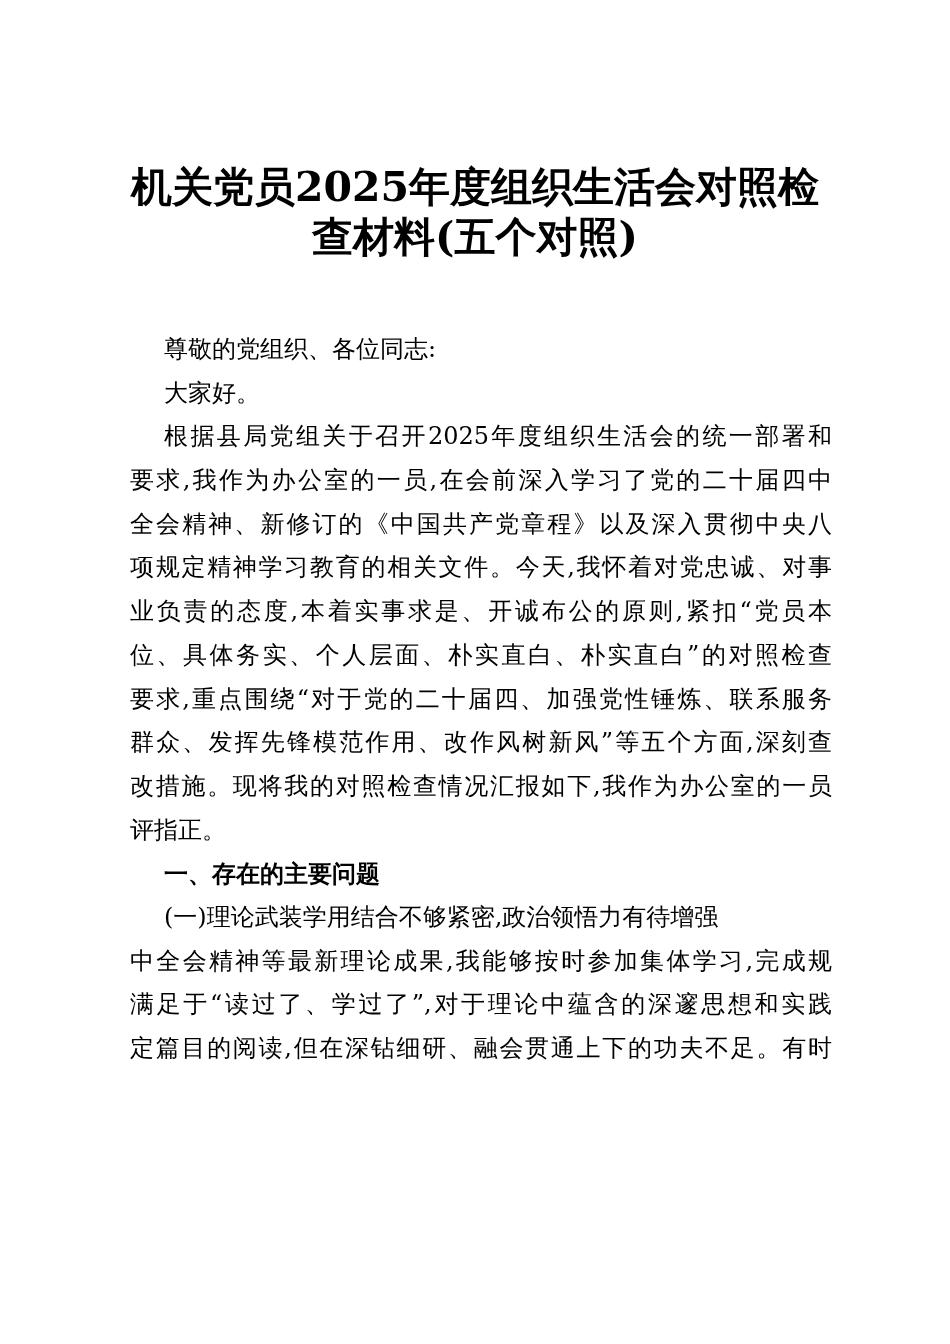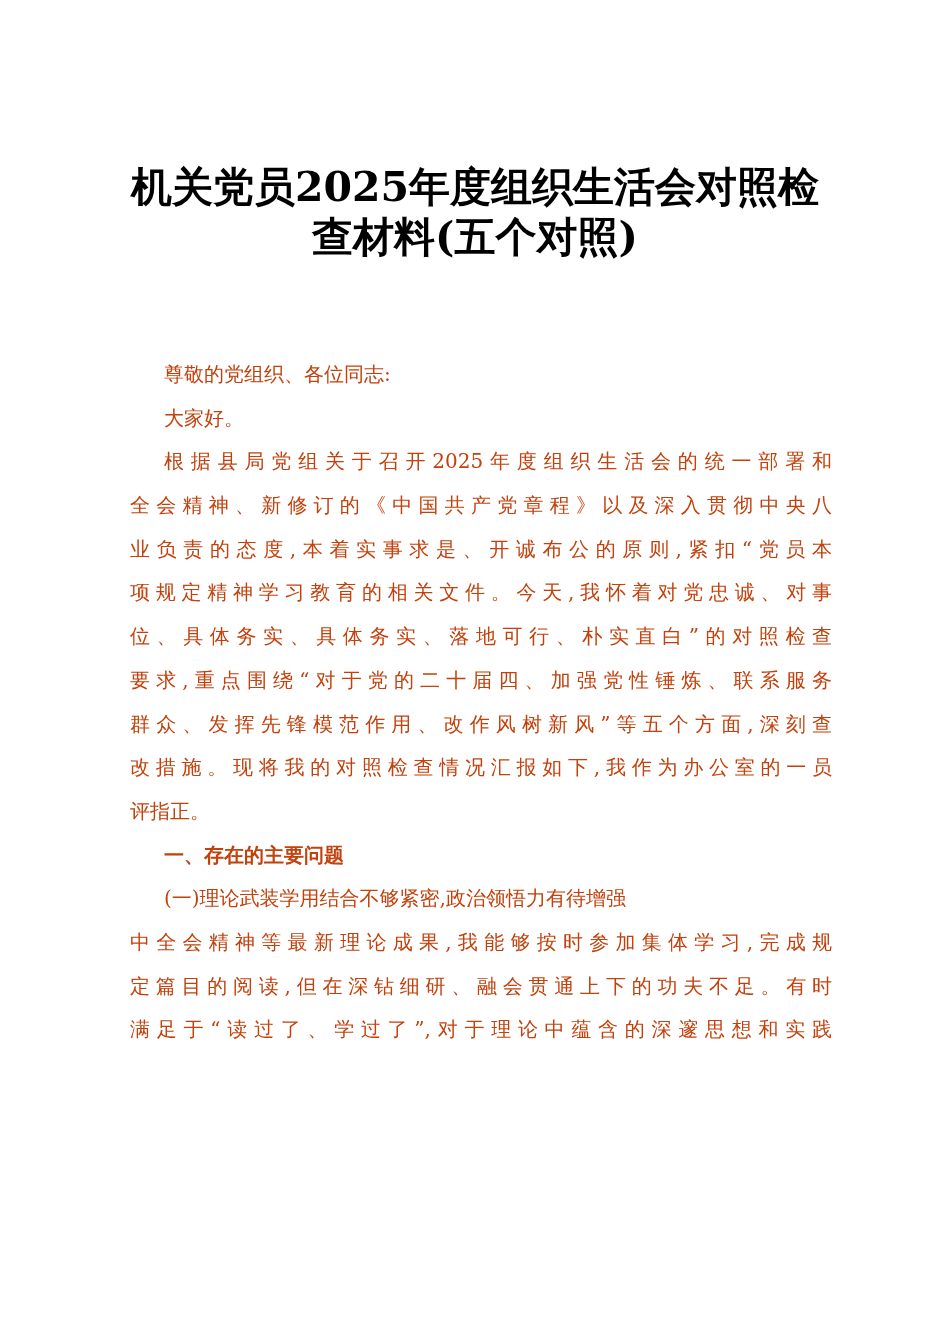--- a/index.html
+++ b/index.html
@@ -7,55 +7,56 @@
   .page { position: absolute; left: 0; top: 0; width: 950px; height: 1264px; background: #fff; }
   .title {
     position: absolute; left: 110px; top: 162px; width: 730px;
     text-align: center; font-family: "DejaVu Serif", "Liberation Serif", serif;
     font-weight: bold; font-size: 41px; line-height: 50px; color: #000;
     letter-spacing: 0px;
   }
   .body {
     position: absolute; left: 130px; top: 328px; width: 702px;
     font-family: "DejaVu Serif", "Liberation Serif", serif;
-    font-size: 20px; line-height: 43.7px; color: #c2410c; margin-top: 25px;
+    font-size: 24px; line-height: 43.7px; color: #000000;
   }
   .line { white-space: nowrap; height: 43.7px; text-align: justify; text-align-last: justify; }
   .line.last { text-align-last: left; }
   .indent { padding-left: 34px; }
-  .heading { font-family: Liberation Serif, serif; font-weight: bold; text-align-last: left; }
+  .heading { font-family: Liberation Sans, sans-serif; font-weight: bold; text-align-last: left; }
   .sub { text-align-last: left; }
 </style>
 </head>
 <body>
 
 <div class="page">
   <div class="title">
     <div>机关党员2025年度组织生活会对照检</div>
     <div>查材料(五个对照)</div>
   </div>
 
   <div class="body">
     <div class="line last indent">尊敬的党组织、各位同志:</div>
     <div class="line last indent">大家好。</div>
 
     <div>
       <div class="line indent">根据县局党组关于召开2025年度组织生活会的统一部署和</div>
+      <div class="line">要求,我作为办公室的一员,在会前深入学习了党的二十届四中</div>
       <div class="line">全会精神、新修订的《中国共产党章程》以及深入贯彻中央八</div>
+      <div class="line">项规定精神学习教育的相关文件。今天,我怀着对党忠诚、对事</div>
       <div class="line">业负责的态度,本着实事求是、开诚布公的原则,紧扣“党员本</div>
-      <div class="line">项规定精神学习教育的相关文件。今天,我怀着对党忠诚、对事</div>
-      <div class="line">位、具体务实、具体务实、落地可行、朴实直白”的对照检查</div>
+      <div class="line">位、具体务实、个人层面、朴实直白、朴实直白”的对照检查</div>
       <div class="line">要求,重点围绕“对于党的二十届四、加强党性锤炼、联系服务</div>
       <div class="line">群众、发挥先锋模范作用、改作风树新风”等五个方面,深刻查</div>
       <div class="line">改措施。现将我的对照检查情况汇报如下,我作为办公室的一员</div>
       <div class="line last">评指正。</div>
     </div>
 
     <div class="line indent heading">一、存在的主要问题</div>
     <div class="line indent sub">(一)理论武装学用结合不够紧密,政治领悟力有待增强</div>
 
     <div>
       <div class="line">中全会精神等最新理论成果,我能够按时参加集体学习,完成规</div>
+      <div class="line">满足于“读过了、学过了”,对于理论中蕴含的深邃思想和实践</div>
       <div class="line">定篇目的阅读,但在深钻细研、融会贯通上下的功夫不足。有时</div>
-      <div class="line">满足于“读过了、学过了”,对于理论中蕴含的深邃思想和实践</div>
     </div>
   </div>
 </div>
 
 </body></html>

